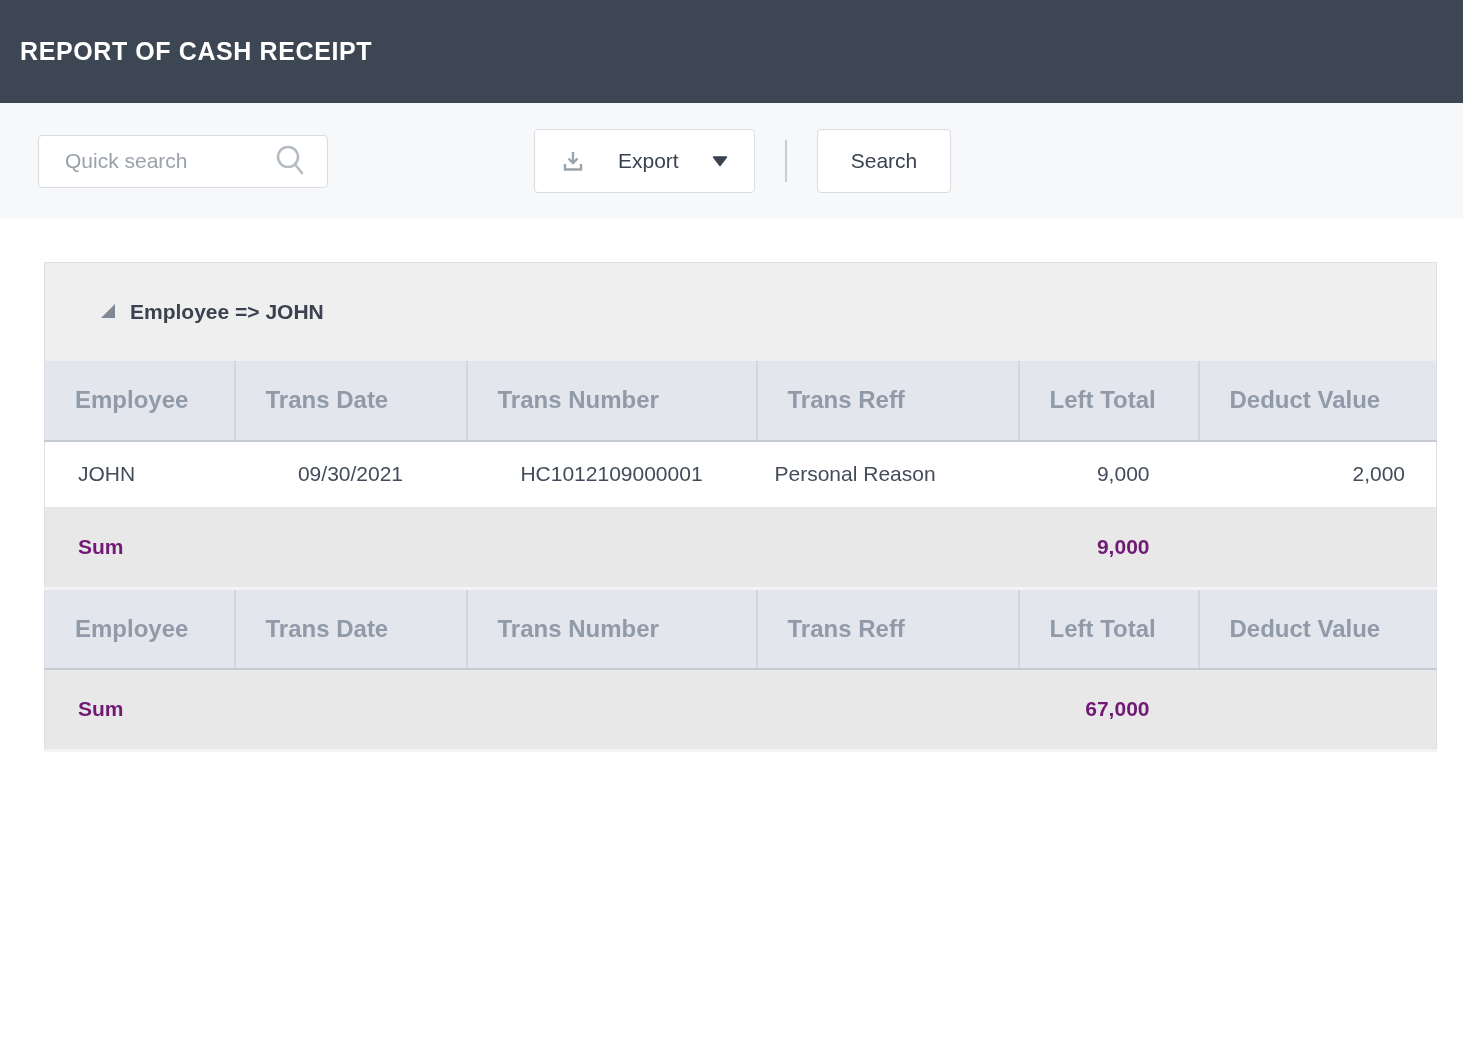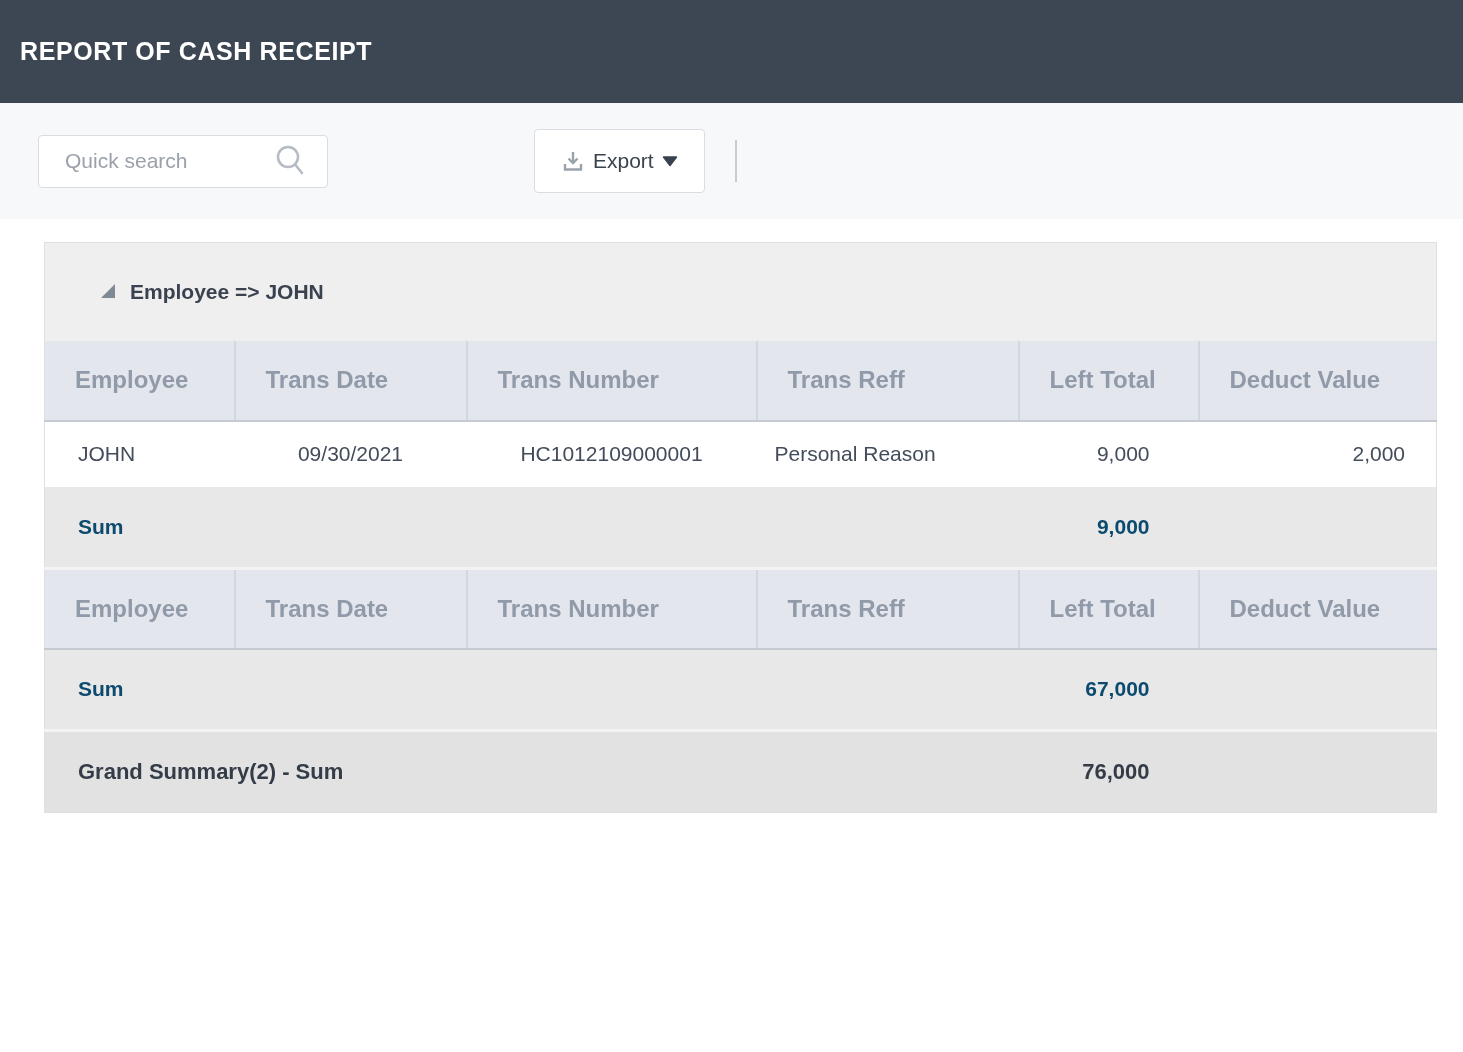--- a/index.html
+++ b/index.html
@@ -58,27 +58,27 @@
     background: #ffffff;
     border: 1px solid #d9dce1;
     border-radius: 4px;
     font-size: 21px;
     color: #3a4350;
     font-family: inherit;
     display: flex;
     align-items: center;
     cursor: pointer;
   }
-  .export-btn { margin-left: 206px; padding: 0 26px; gap: 8px; }
+  .export-btn { margin-left: 206px; padding: 0 26px; gap: 33px; }
   .export-btn .lbl { font-weight: 400; }
   .vdivider { width: 2px; height: 42px; background: #c9ccd1; margin: 0 30px; }
   .search-btn { padding: 0 33px; }
 
   
-  .grid-wrap { margin: 23px 33px 0 38px; padding-left: 6px; }
+  .grid-wrap { margin: 43px 33px 0 38px; padding-left: 6px; }
   table.grid {
     border-collapse: collapse;
     table-layout: fixed;
     width: 1392px;
     border: 1px solid #dcdfe3;
   }
   tr.group-row td {
     background: #efeff0;
     height: 98px;
     padding-left: 55px;
@@ -113,21 +113,21 @@
   .c-num  { text-align: center; }
   .c-reff { padding-left: 18px; }
   .c-left { text-align: right; padding-right: 49px; }
   .c-ded  { text-align: right; padding-right: 31px; }
 
   tr.sum td {
     background: #e8e8e9;
     height: 82px;
     font-weight: 700;
     font-size: 21px;
-    color: #0c4a6e;
+    color: #701a75;
     border-bottom: 3px solid #f3f3f4;
   }
   tr.grand td {
     background: #e2e2e3;
     height: 82px;
     font-weight: 700;
     font-size: 22px;
     color: #343c48;
   }
   tr.sum td.c-emp, tr.grand td.c-emp { padding-left: 33px; }
@@ -155,20 +155,23 @@
       <path d="M4 15 v5.5 h16 V15" stroke="#9aa3ac" stroke-width="2.4" fill="none"></path>
     </svg>
     <span class="lbl">Export</span>
     <svg width="16" height="11" viewBox="0 0 16 11">
       <path d="M1.5 1 h13 L8 9.5 Z" fill="#39424e" stroke="#39424e" stroke-width="1.5" stroke-linejoin="round"></path>
     </svg>
   </button>
 
   <div class="vdivider"></div>
 
+  <button class="btn search-btn">
+    <span>Search</span>
+  </button>
 </div>
 
 <div class="grid-wrap">
   <table class="grid">
     <colgroup>
       <col style="width:190px">
         <col style="width:232px">
         <col style="width:290px">
       <col style="width:262px">
         <col style="width:180px">
@@ -212,20 +215,15 @@
       <th>Trans Reff</th>
       <th>Left Total</th>
       <th>Deduct Value</th>
     </tr>
     <tr class="sum">
       <td class="c-emp" colspan="4">Sum</td>
       <td class="c-left">67,000</td>
       <td></td>
     </tr>
 
-    <tr class="grand">
-      <td class="c-emp" colspan="4">Grand Summary(2) - Sum</td>
-      <td class="c-left">76,000</td>
-      <td></td>
-    </tr>
   </tbody>
     </table>
 </div>
 
 </body></html>

